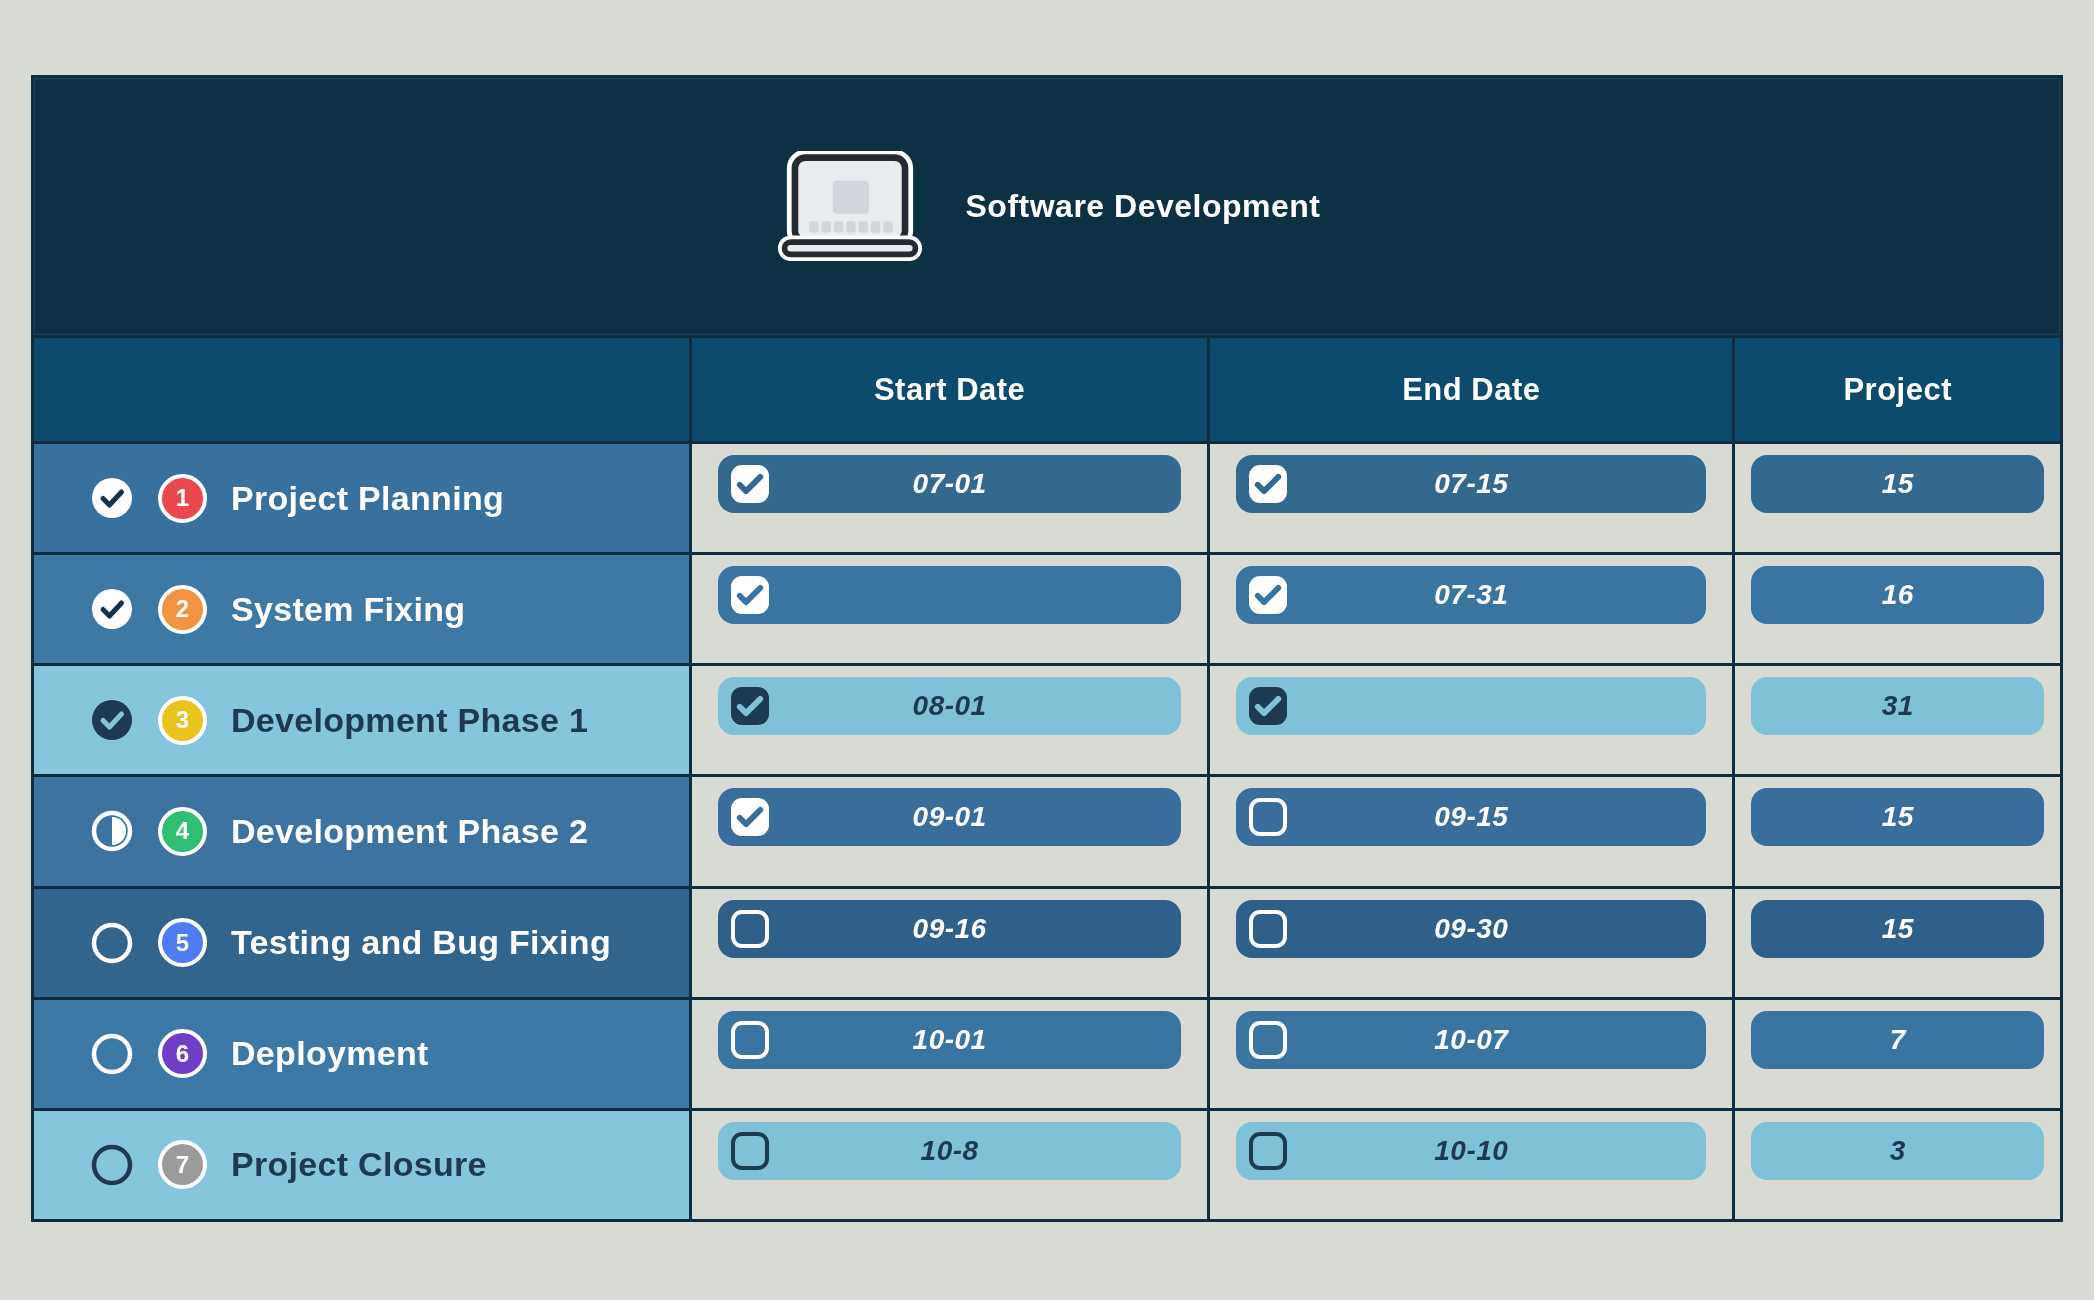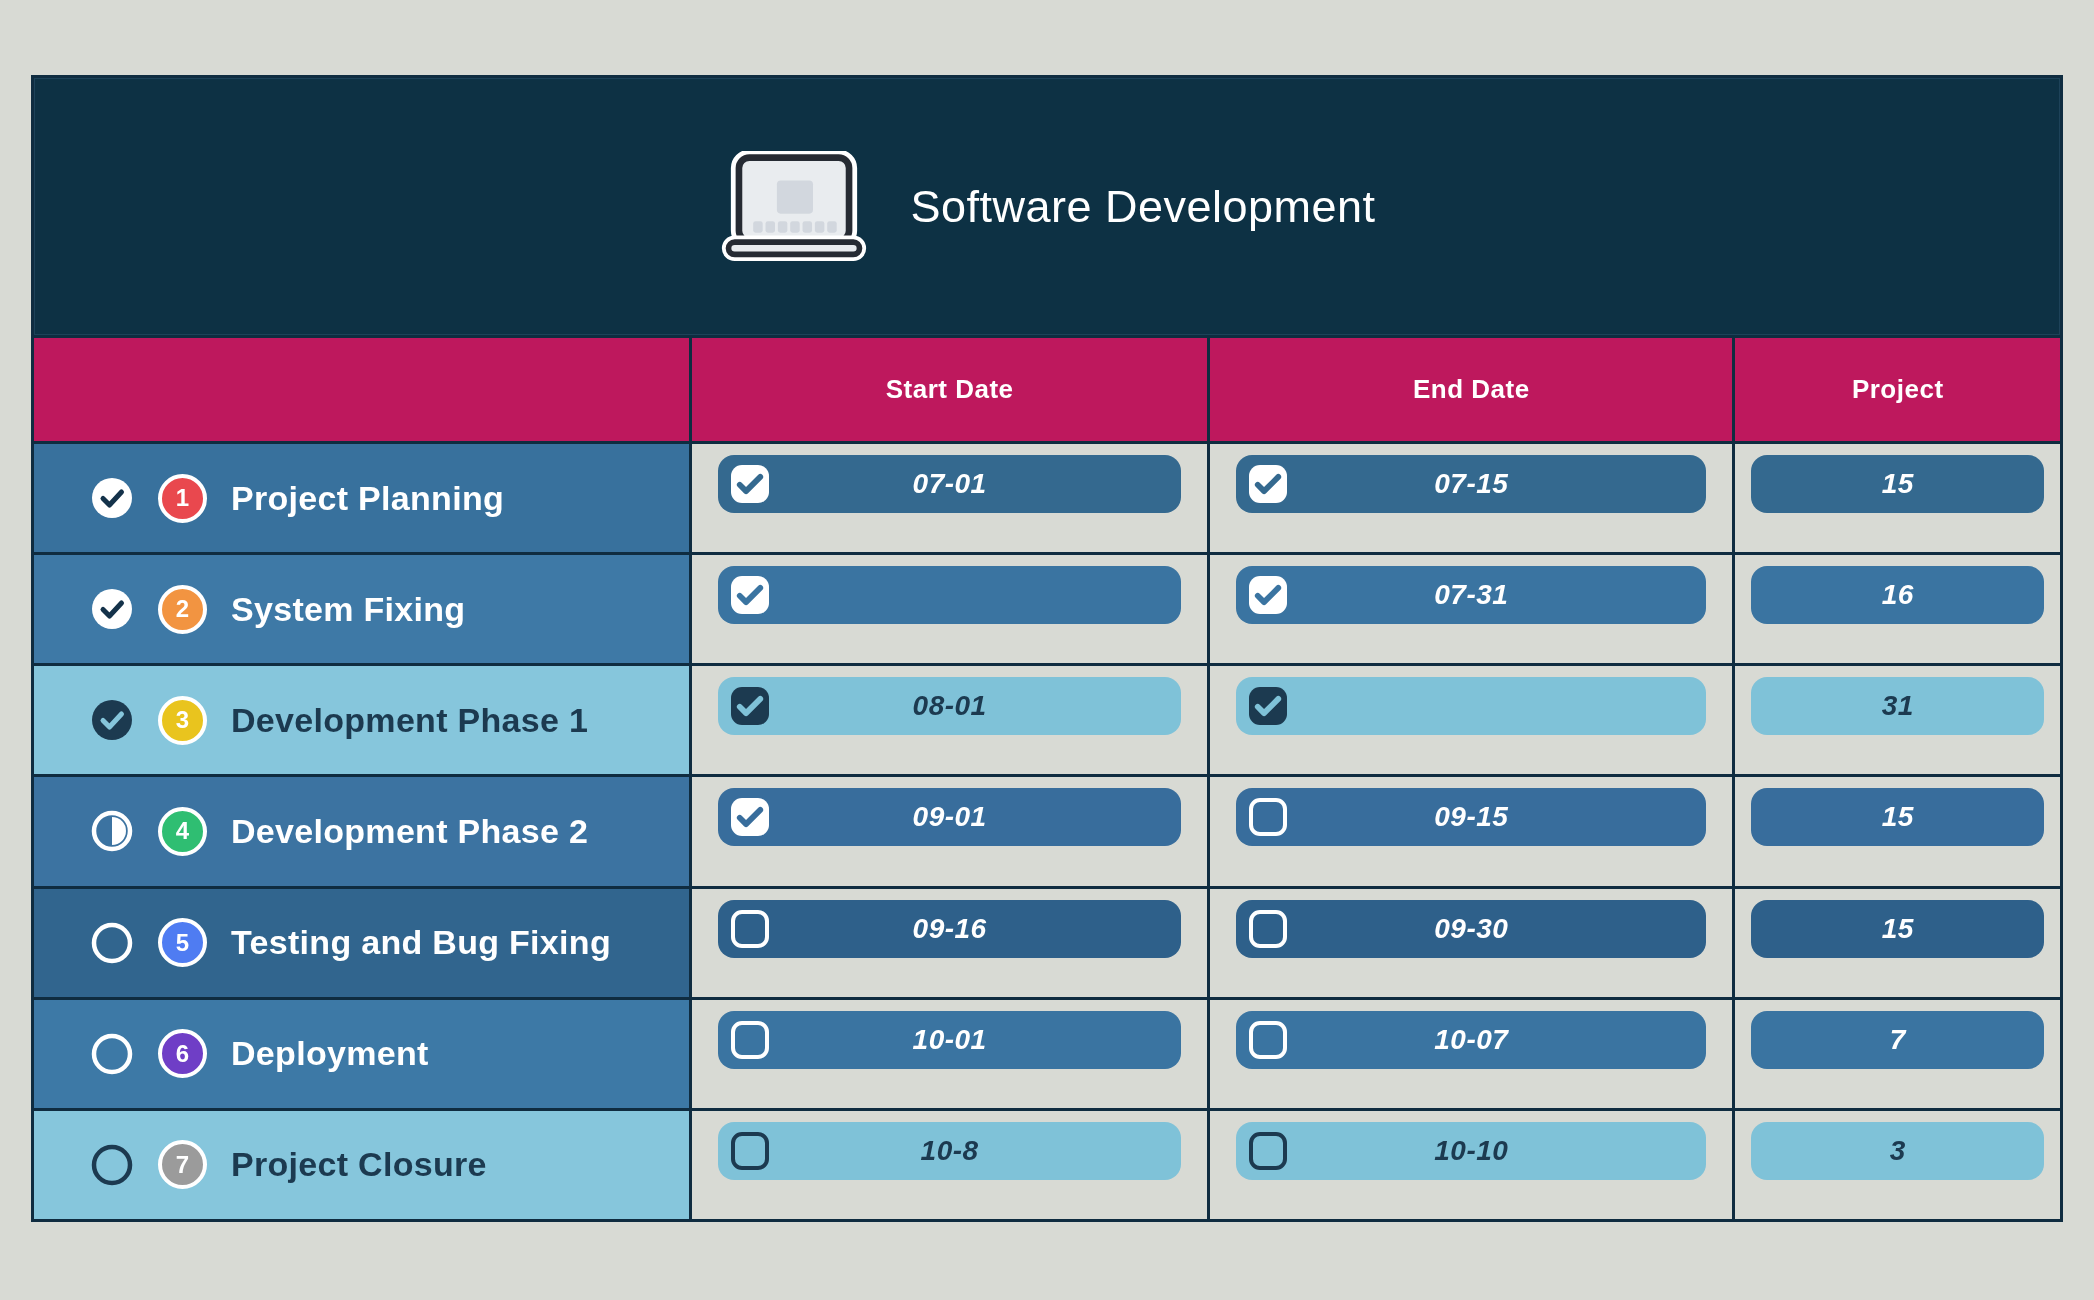--- a/index.html
+++ b/index.html
@@ -16,34 +16,34 @@
     background:#0f2c40;
     display:flex;flex-direction:column;
   }
   
   .title-band{
     height:257px;flex:none;background:#0d3144;
     display:flex;align-items:center;justify-content:center;gap:40px;
     box-shadow:inset 0 0 0 1px rgba(80,120,150,.25);
   }
   .title-band h1{
-    margin:0;color:#ffffff;font-size:45px;font-weight:400;letter-spacing:.5px;
+    margin:0;color:#ffffff;font-size:32px;font-weight:700;letter-spacing:.5px;
   }
   .laptop{width:152px;height:112px;flex:none;}
   
   .grid{
     flex:1;display:grid;
     grid-template-columns:656fr 516fr 523fr 325fr;
     grid-template-rows:103px repeat(7, 1fr);
     gap:3px;background:#0f2c40;border-top:3px solid #0f2c40;
   }
   .hcell{
-    background:#be185d;color:#ffffff;
+    background:#0c4a6e;color:#ffffff;
     display:flex;align-items:center;justify-content:center;
-    font-size:26px;font-weight:600;letter-spacing:.5px;
+    font-size:31px;font-weight:600;letter-spacing:.5px;
   }
   .row{display:contents;}
   .cell{position:relative;box-sizing:border-box;}
   .task-cell{
     background:var(--row-bg);
     display:flex;align-items:center;gap:24px;padding-left:56px;
   }
   .task-label{color:var(--fg);font-size:34px;font-weight:700;letter-spacing:.3px;}
   .data-cell{background:#d8dad4;}
   

